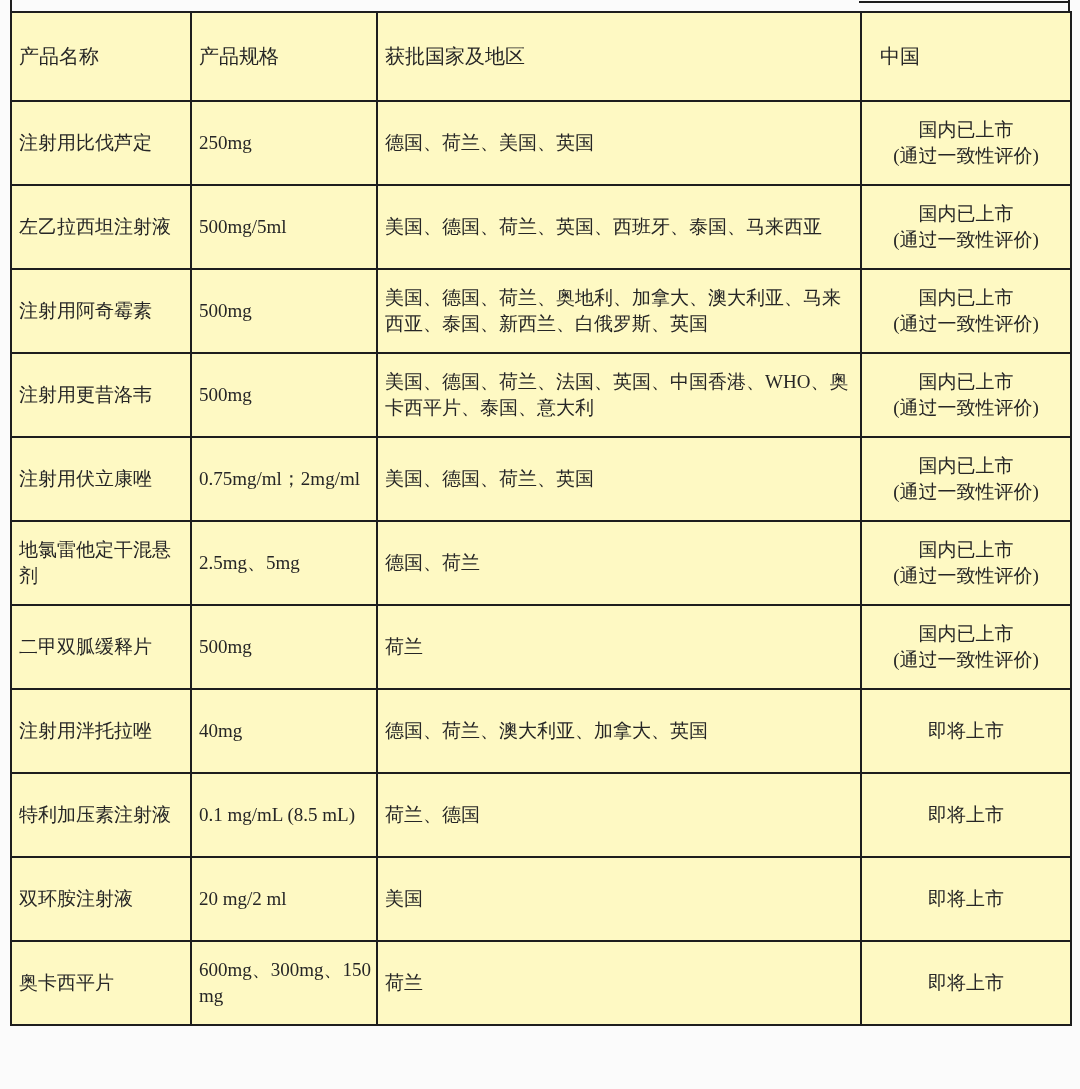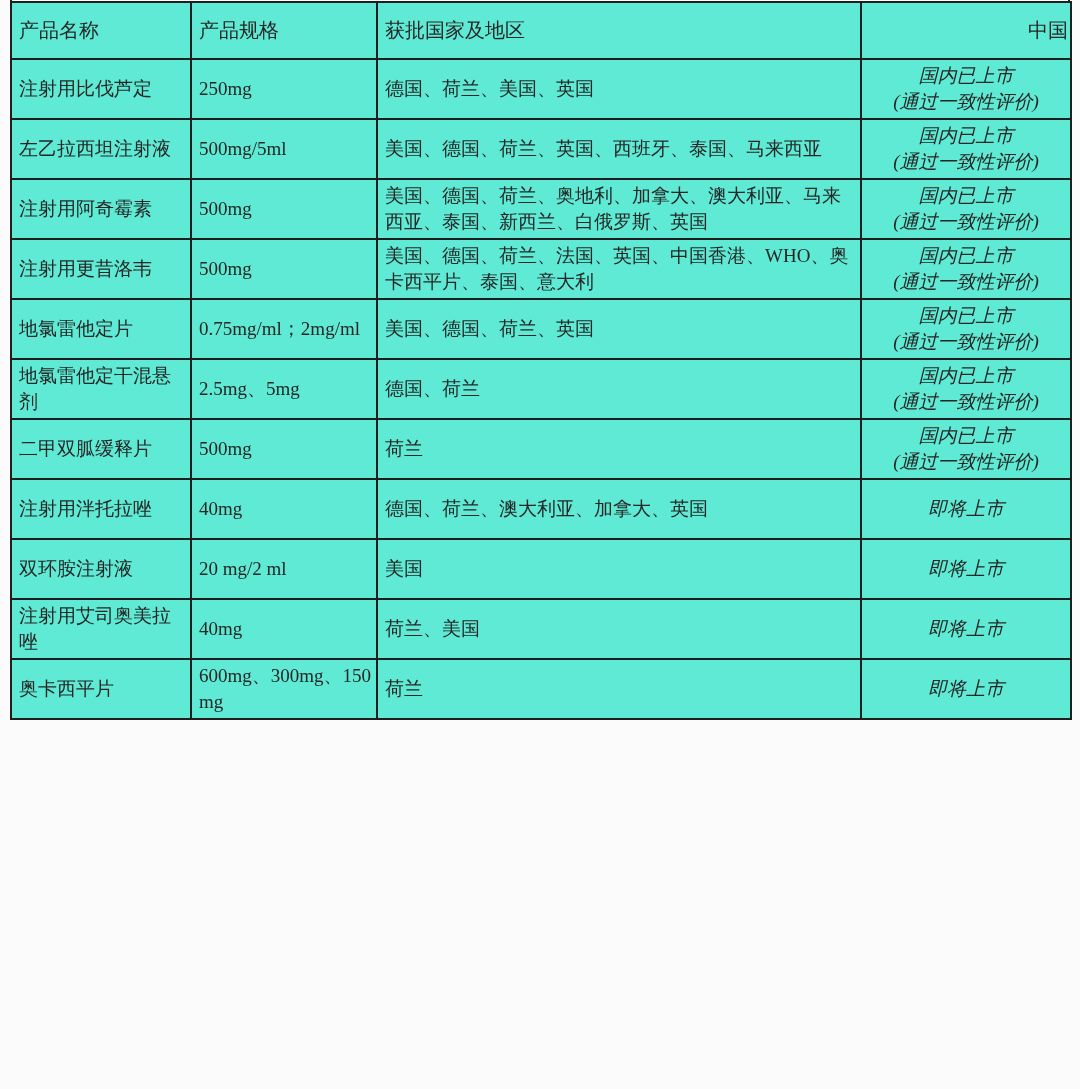--- a/index.html
+++ b/index.html
@@ -3,39 +3,39 @@
 <meta charset="utf-8">
 <style>
   html,body{margin:0;padding:0;}
   body{
     width:1080px;height:1089px;overflow:hidden;position:relative;
     background:#fbfbfb;color:#262626;
     font-family:"Liberation Serif","DejaVu Serif",serif;
   }
   .frag{position:absolute;background:#1e1e1e;}
   table.product-table{
-    position:absolute;left:10px;top:1px;width:1060px;
-    border-collapse:collapse;table-layout:fixed;background:#5eead4;
+    position:absolute;left:10px;top:11px;width:1060px;
+    border-collapse:collapse;table-layout:fixed;background:#fef9c3;
   }
   col.w-name{width:180px;}
   col.w-spec{width:186px;}
   col.w-countries{width:484px;}
   col.w-china{width:210px;}
   th,td{border:2px solid #1e1e1e;overflow:hidden;}
   th{
     height:51px;font-weight:normal;font-size:20px;text-align:left;
     padding:2px 4px 2px 7px;vertical-align:middle;
   }
-  th.c-china{text-align:right;padding:2px;}
+  th.c-china{text-align:left;padding:18px;}
   td{
     height:54px;font-size:19px;line-height:1.38;
     padding:2px 4px 2px 7px;vertical-align:middle;word-break:break-all;
   }
   td.c-china{
-    text-align:center;white-space:pre-line;padding:2px;word-break:keep-all;font-style:italic;
+    text-align:center;white-space:pre-line;padding:14px;word-break:keep-all;
   }
 </style>
 </head>
 <body>
 
 <div class="frag" style="left:10px;top:0;width:2px;height:13px"></div>
 <div class="frag" style="left:1068px;top:0;width:2px;height:13px"></div>
 <div class="frag" style="left:859px;top:1px;width:211px;height:2px"></div>
 
 <table class="product-table">
@@ -76,21 +76,21 @@
 (通过一致性评价)</td>
   </tr>
       <tr>
     <td class="c-name">注射用更昔洛韦</td>
     <td class="c-spec">500mg</td>
     <td class="c-countries">美国、德国、荷兰、法国、英国、中国香港、WHO、奥卡西平片、泰国、意大利</td>
     <td class="c-china">国内已上市
 (通过一致性评价)</td>
   </tr>
       <tr>
-    <td class="c-name">地氯雷他定片</td>
+    <td class="c-name">注射用伏立康唑</td>
     <td class="c-spec">0.75mg/ml；2mg/ml</td>
     <td class="c-countries">美国、德国、荷兰、英国</td>
     <td class="c-china">国内已上市
 (通过一致性评价)</td>
   </tr>
       <tr>
     <td class="c-name">地氯雷他定干混悬剂</td>
     <td class="c-spec">2.5mg、5mg</td>
     <td class="c-countries">德国、荷兰</td>
     <td class="c-china">国内已上市
@@ -103,29 +103,29 @@
     <td class="c-china">国内已上市
 (通过一致性评价)</td>
   </tr>
       <tr>
     <td class="c-name">注射用泮托拉唑</td>
     <td class="c-spec">40mg</td>
     <td class="c-countries">德国、荷兰、澳大利亚、加拿大、英国</td>
     <td class="c-china">即将上市</td>
   </tr>
       <tr>
+    <td class="c-name">特利加压素注射液</td>
+    <td class="c-spec">0.1 mg/mL (8.5 mL)</td>
+    <td class="c-countries">荷兰、德国</td>
+    <td class="c-china">即将上市</td>
+  </tr>
+      <tr>
     <td class="c-name">双环胺注射液</td>
     <td class="c-spec">20 mg/2 ml</td>
     <td class="c-countries">美国</td>
-    <td class="c-china">即将上市</td>
-  </tr>
-      <tr>
-    <td class="c-name">注射用艾司奥美拉唑</td>
-    <td class="c-spec">40mg</td>
-    <td class="c-countries">荷兰、美国</td>
     <td class="c-china">即将上市</td>
   </tr>
       <tr>
     <td class="c-name">奥卡西平片</td>
     <td class="c-spec">600mg、300mg、150mg</td>
     <td class="c-countries">荷兰</td>
     <td class="c-china">即将上市</td>
   </tr>
     </tbody>
 </table>

